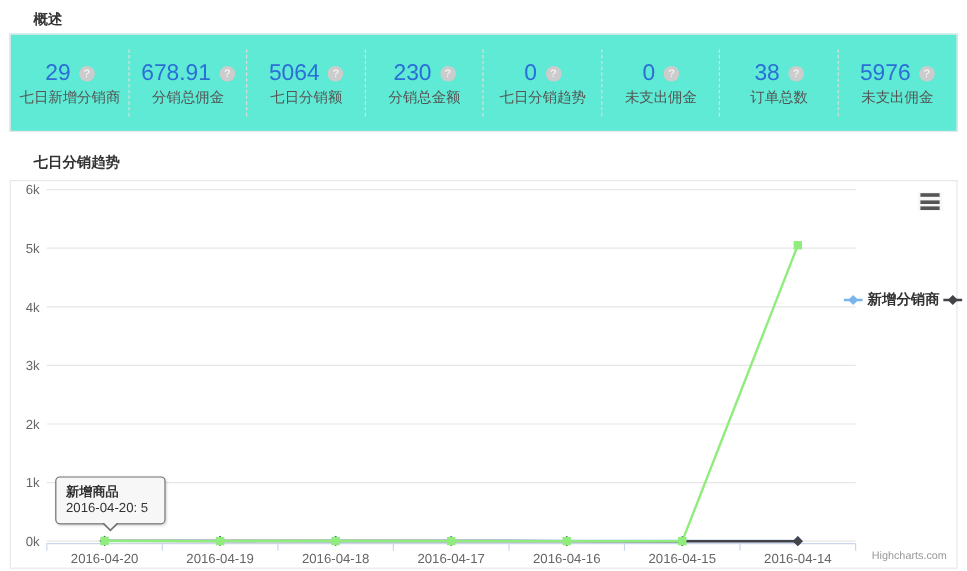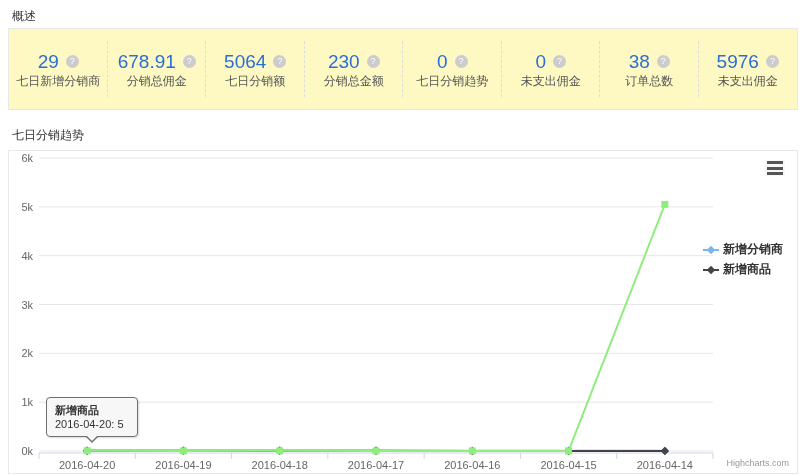--- a/index.html
+++ b/index.html
@@ -1,47 +1,47 @@
 <!DOCTYPE html>
 <html><head>
 <meta charset="utf-8">
 <style>
   * { box-sizing: border-box; margin: 0; padding: 0; }
   html,body { width: 806px; height: 476px; overflow: hidden; background: #fff;
     font-family: "Liberation Sans", "DejaVu Sans", sans-serif; }
   .page { position: relative; width: 806px; height: 476px; }
 
-  .section-title { position: absolute; left: 12px; font-size: 12px; font-weight: normal; color: #333; }
+  .section-title { position: absolute; left: 28px; font-size: 12px; font-weight: bold; color: #333; }
   #overview-title { top: 8px; }
   #trend-title { top: 127px; }
 
   
   .stats-box { position: absolute; left: 8px; top: 28px; width: 790px; height: 82px;
-    background: #fef9c3; border: 1px solid #e8e8e8; display: flex; }
+    background: #5eead4; border: 1px solid #e8e8e8; display: flex; }
   .stat-card { position: relative; flex: 1 1 0; display: flex; flex-direction: column;
     align-items: center; justify-content: center; padding-top: 2px; }
   .stat-card:not(:last-child)::after { content: ""; position: absolute; right: 0; top: 12px;
     bottom: 12px; border-right: 1px dashed #ddd; }
   .stat-top { display: flex; align-items: center; }
   .stat-value { font-size: 19px; color: #2a6fd6; }
   .help-icon { width: 13px; height: 13px; margin-left: 7px; border-radius: 50%;
     background: #ccc; color: #fff; font-size: 9px; line-height: 13px; text-align: center;
     cursor: pointer; }
   .stat-label { font-size: 12px; color: #555; }
 
   
   .chart-box { position: absolute; left: 8px; top: 150px; width: 790px; height: 324px;
     background: #fff; border: 1px solid #e8e8e8; }
   .chart-svg { position: absolute; left: 0; top: 0; }
   .ax { font-size: 11px; fill: #666; font-family: "Liberation Sans", sans-serif; }
   .credit { font-size: 9px; fill: #999; font-family: "Liberation Sans", sans-serif; }
 
   
   .legend { position: absolute; right: 2px; top: 90px; width: 92px;
-    display: flex; flex-direction: column; gap: 3px; }
+    display: flex; gap: 3px; }
   .legend-item { display: flex; align-items: center; gap: 4px; cursor: pointer; }
   .legend-label { font-size: 12px; font-weight: bold; color: #333; white-space: nowrap; }
 
   
   .export-btn { position: absolute; right: 12px; top: 9px; width: 20px; height: 16px;
     display: flex; flex-direction: column; justify-content: space-between; cursor: pointer;
     padding: 1px 2px; background: #f7f7f7; }
   .export-btn span { display: block; height: 3px; background: #555; }
 
   

